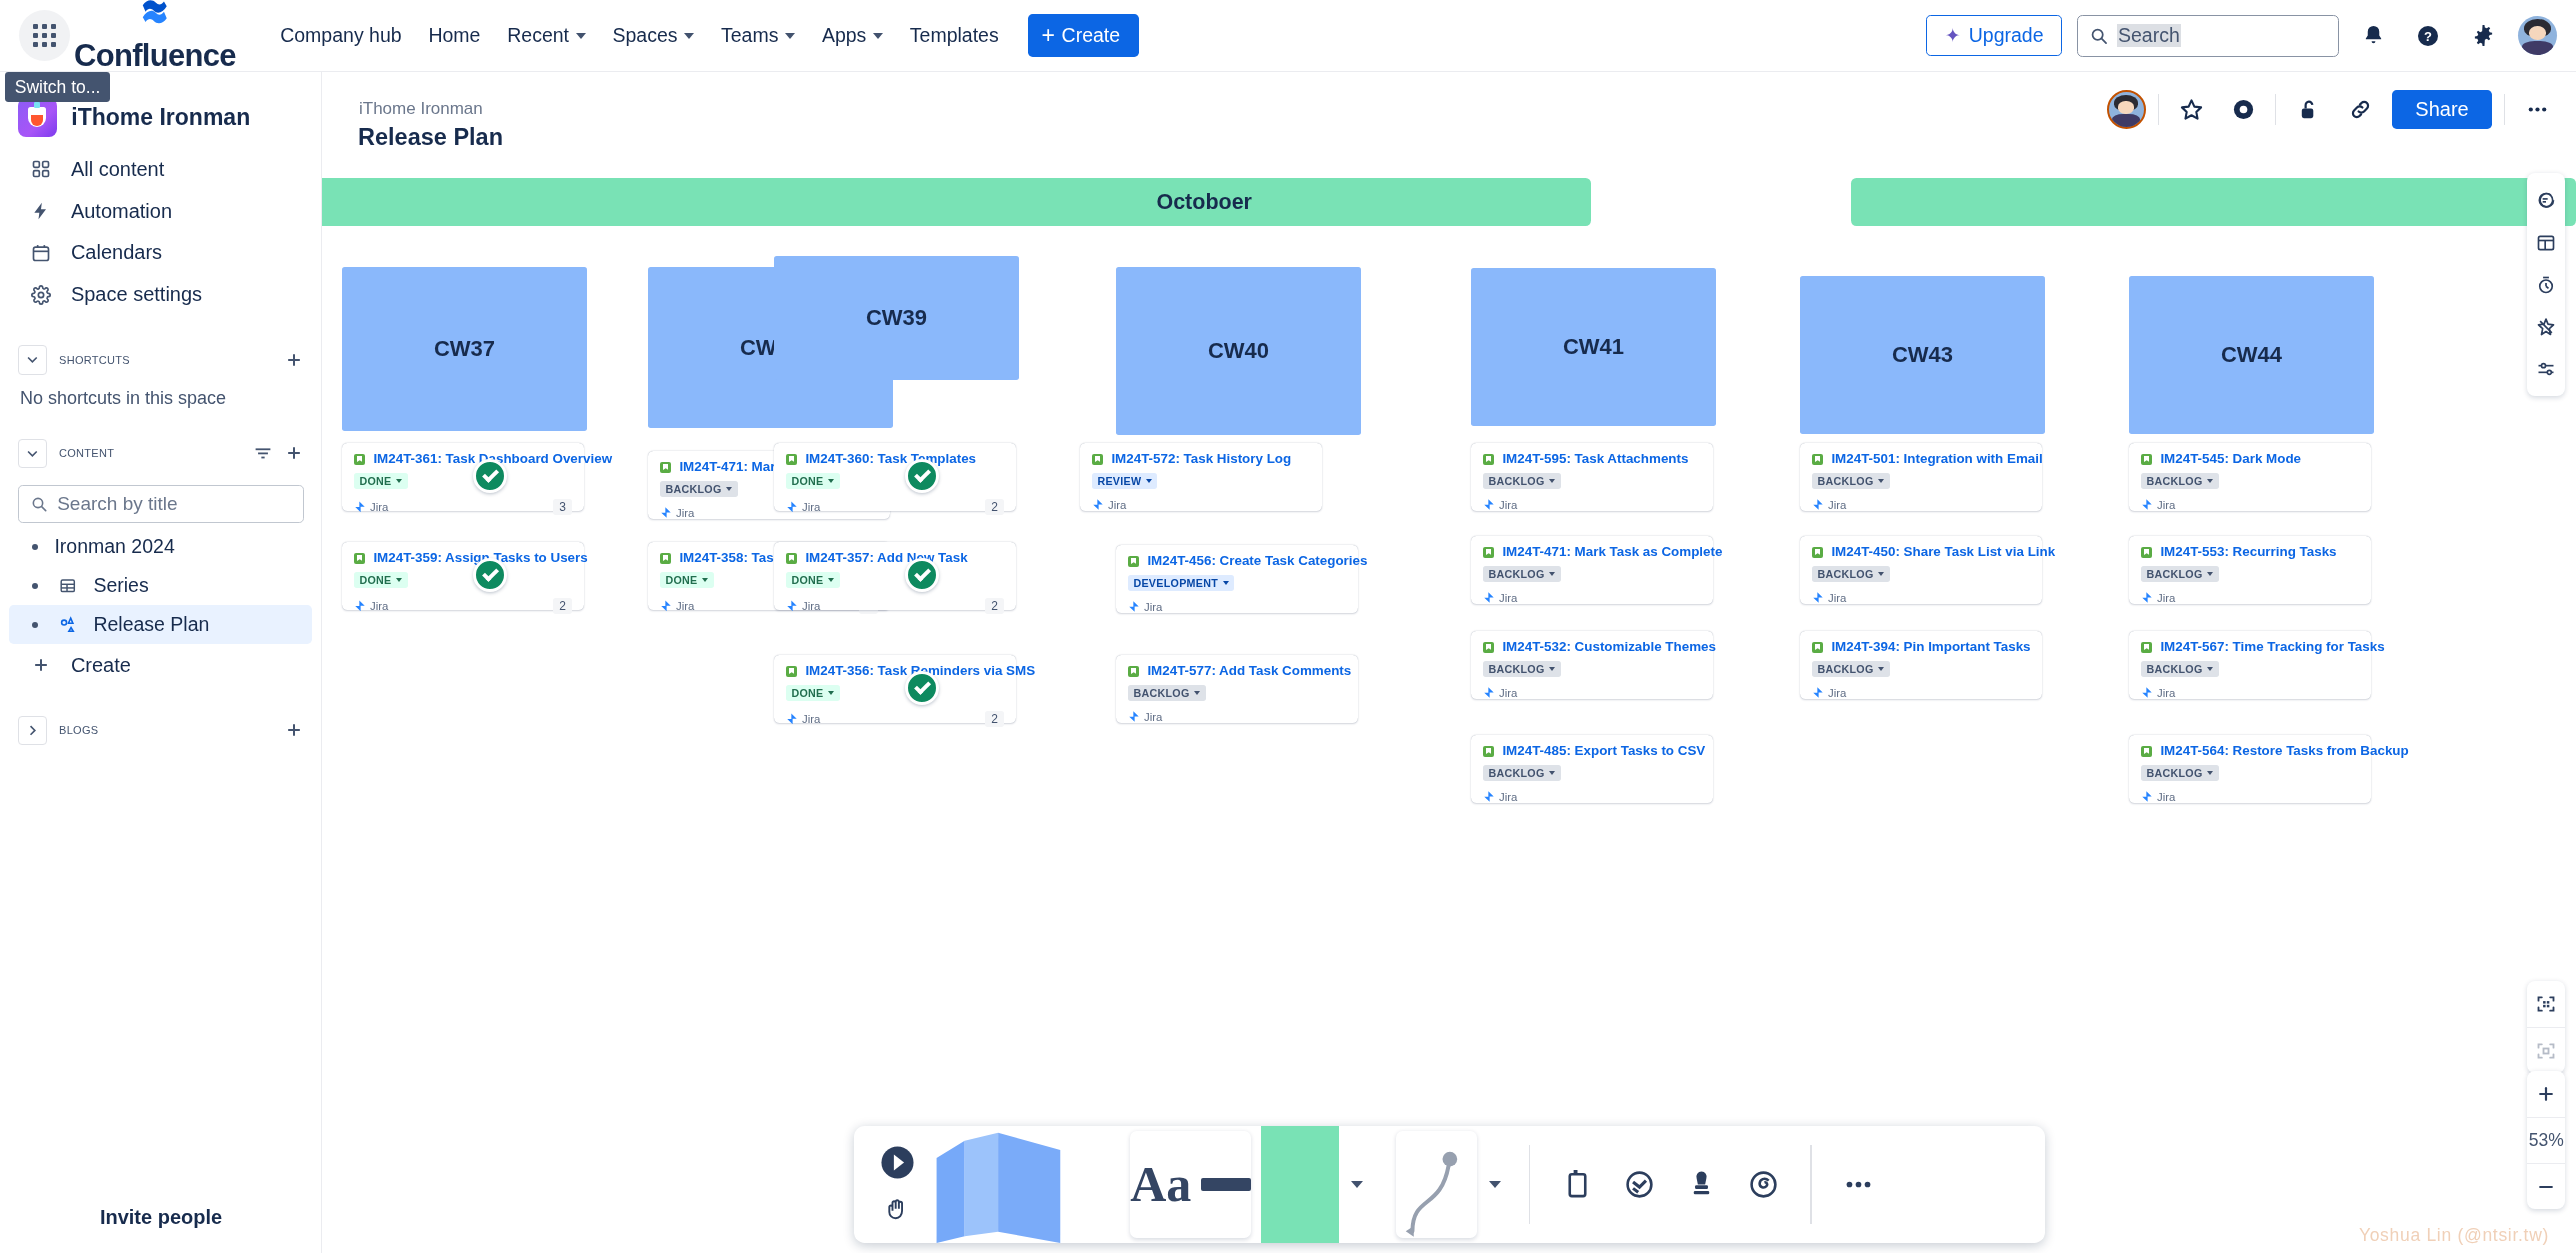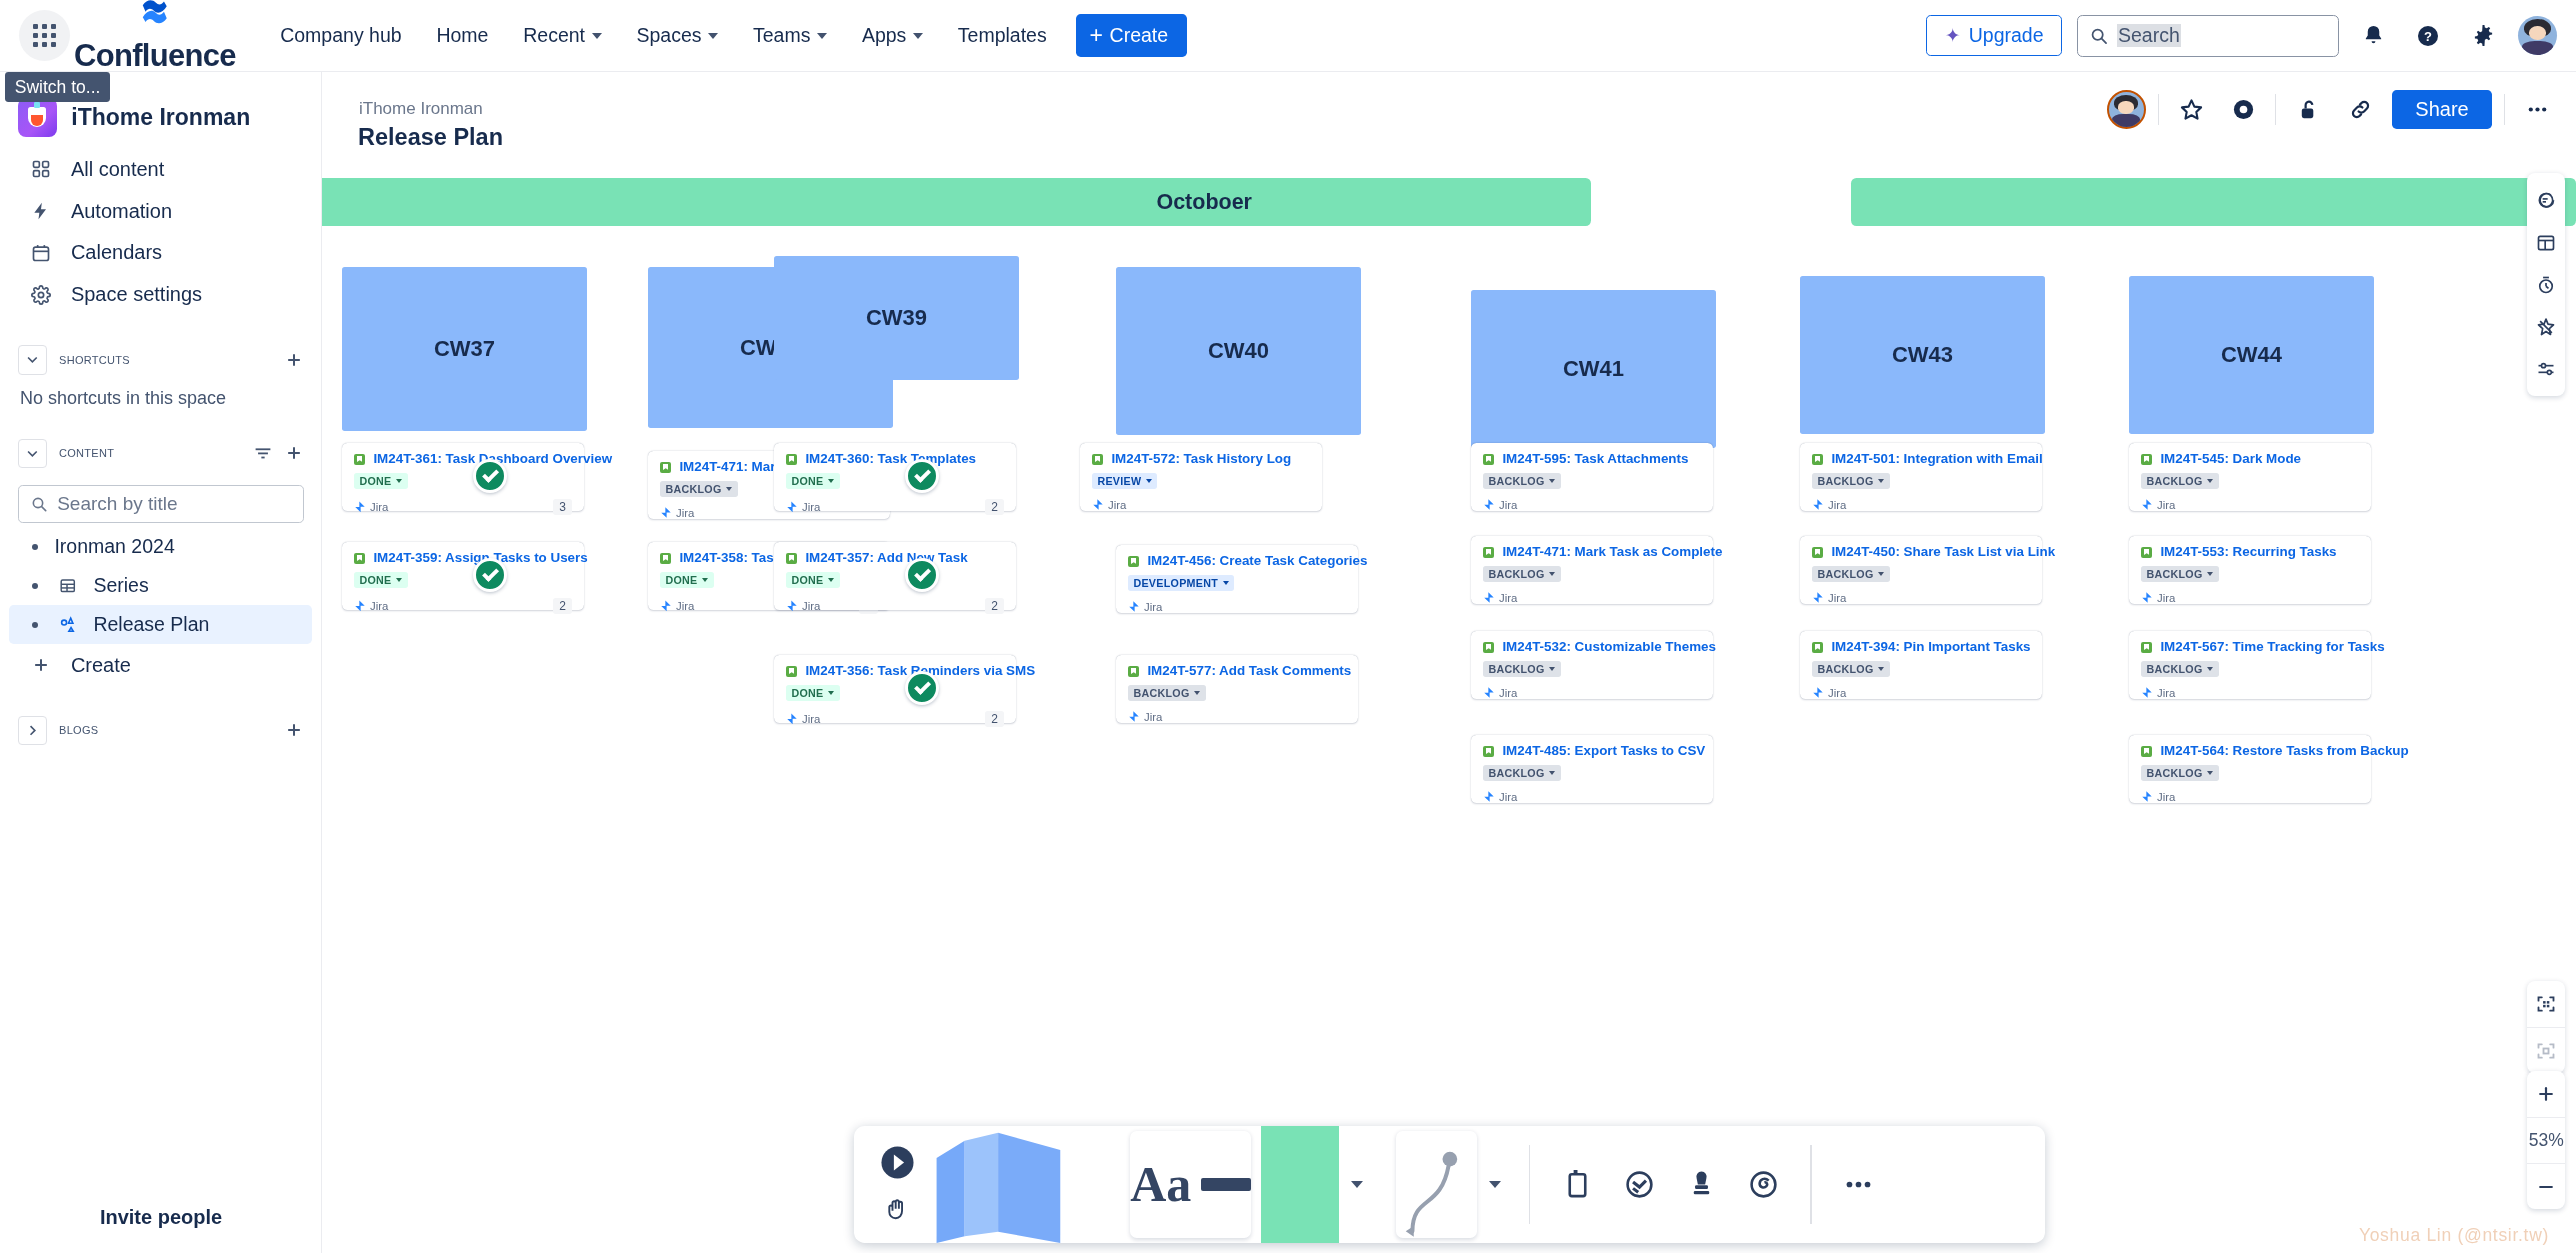--- a/index.html
+++ b/index.html
@@ -17,21 +17,21 @@
   }
   .appswitcher {
     width: 51px; height: 51px; border-radius: 50%; background: #f1f2f4;
     display: flex; align-items: center; justify-content: center; flex: none;
     margin-right: 4px;
   }
   .grid9 { display: grid; grid-template-columns: repeat(3, 5.4px); grid-gap: 3.4px; }
   .grid9 i { width: 5.4px; height: 5.4px; background: #44546f; border-radius: 1px; display: block; }
   .brand { display: flex; align-items: center; gap: 10.7px; margin-right: 31px; flex-direction: column; }
   .brand-name { font-size: 31px; font-weight: 600; letter-spacing: -0.7px; color: #172b4d; }
-  .navlinks { display: flex; align-items: flex-start; gap: 8px; }
+  .navlinks { display: flex; align-items: flex-start; gap: 0; }
   .navlink {
     font-size: 19.5px; color: #172b4d; padding: 9.4px 13.4px; border-radius: 4px;
     display: flex; align-items: center; gap: 6.7px; white-space: nowrap;
   }
   .caret { width: 0; height: 0; border-left: 5.4px solid transparent; border-right: 5.4px solid transparent;
            border-top: 6px solid #42526e; display: inline-block; }
   .create-btn {
     background: #0c66e4; color: #fff; font-size: 19.5px; font-weight: 500;
     padding: 10px 19px 10px 13.4px; border-radius: 4.7px; margin-left: 16px;
     display: flex; align-items: center; gap: 6.7px; border: none; cursor: pointer;
@@ -515,21 +515,21 @@
   </div>
   <div class="cwblock" style="left:326px; top:101px; width:245px; height:161px;">
     <span>CW38</span>
   </div>
   <div class="cwblock" style="left:452px; top:90px; width:245px; height:124px;">
     <span>CW39</span>
   </div>
   <div class="cwblock" style="left:794px; top:101px; width:245px; height:168px;">
     <span>CW40</span>
   </div>
-  <div class="cwblock" style="left:1149px; top:124px; width:245px; height:158px;">
+  <div class="cwblock" style="left:1149px; top:102px; width:245px; height:158px;">
     <span>CW41</span>
   </div>
   <div class="cwblock" style="left:1478px; top:110px; width:245px; height:158px;">
     <span>CW43</span>
   </div>
   <div class="cwblock" style="left:1807px; top:110px; width:245px; height:158px;">
     <span>CW44</span>
   </div>
 
   <div id="cards-layer">

